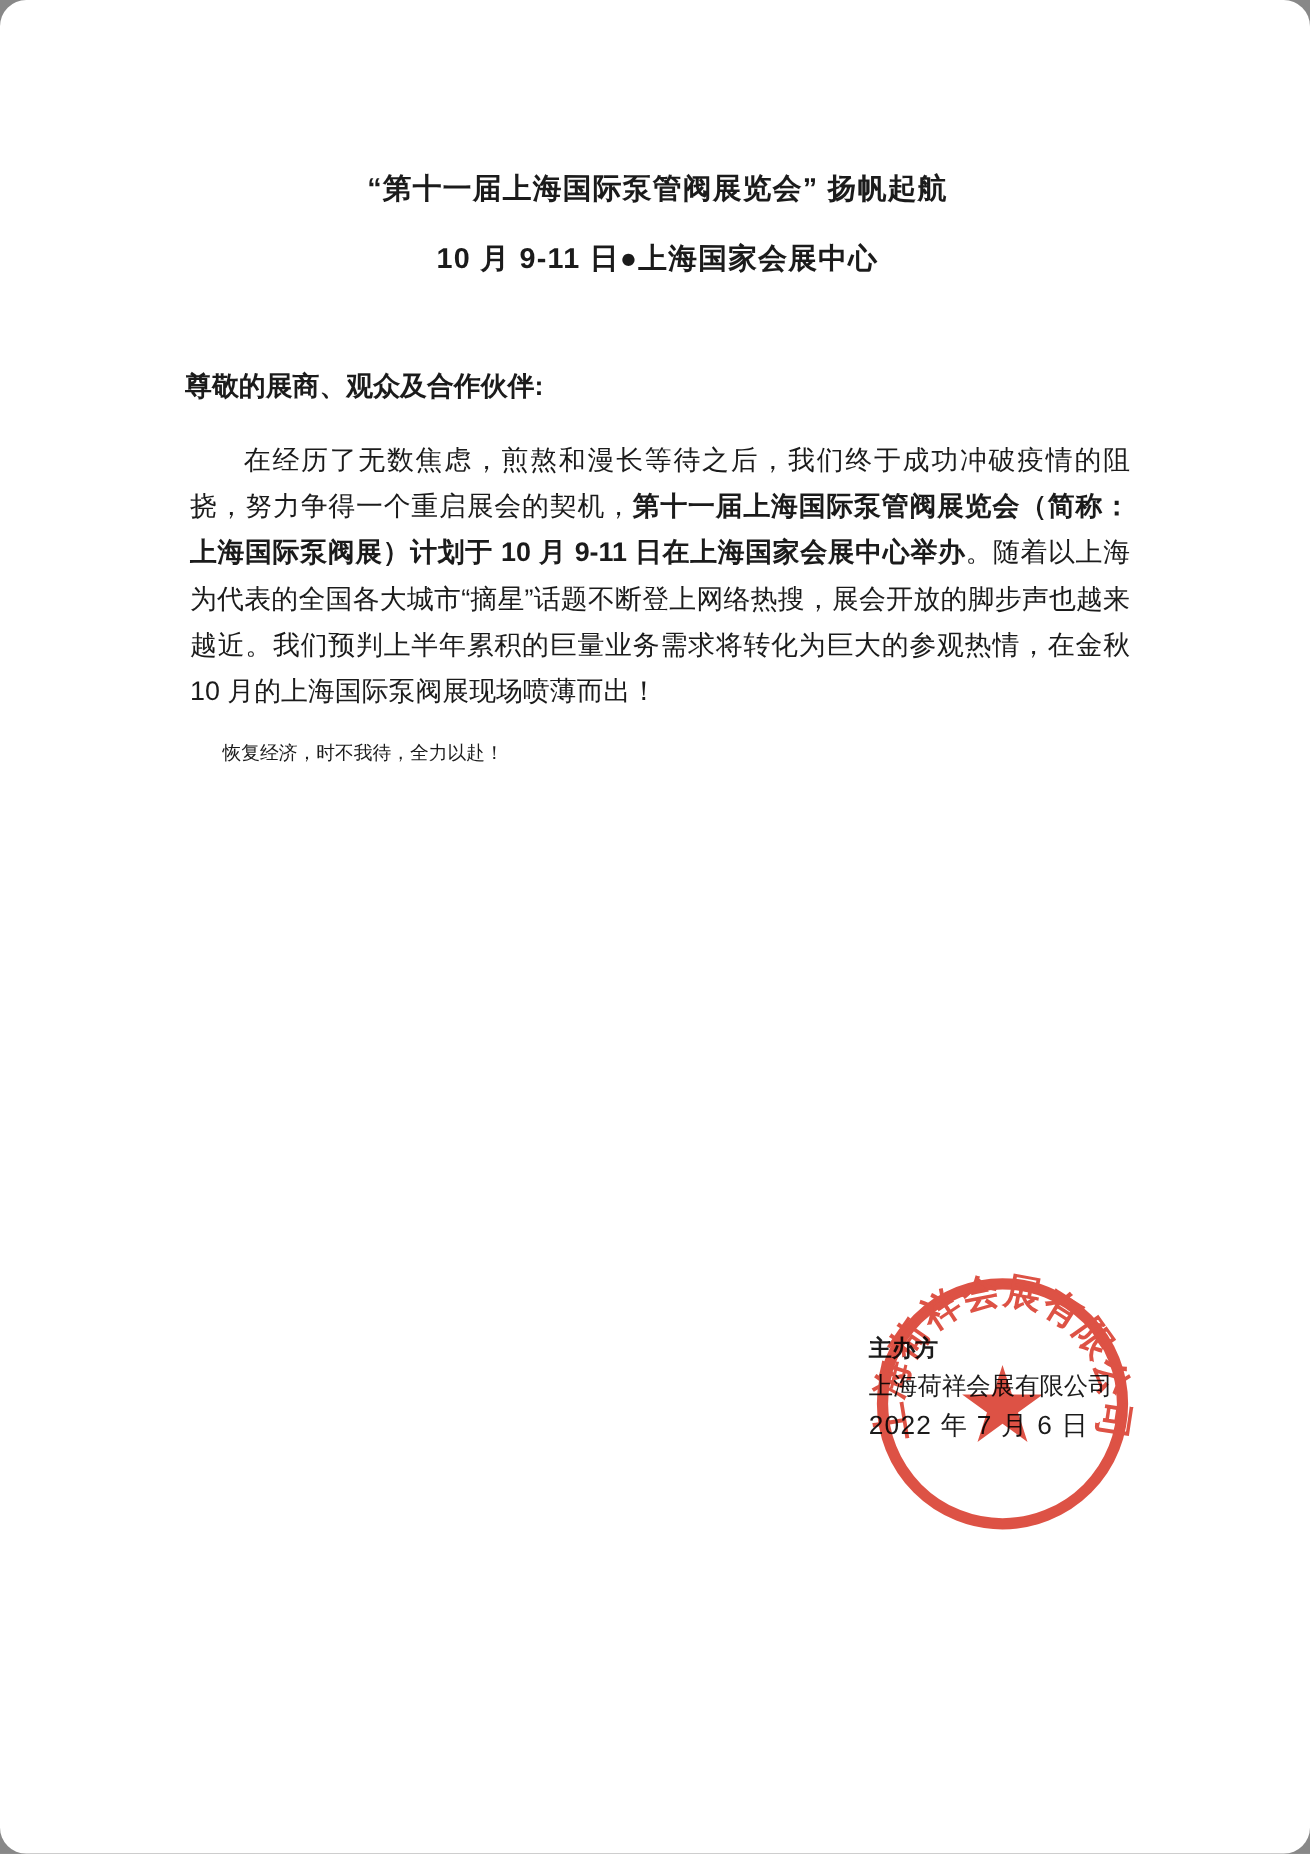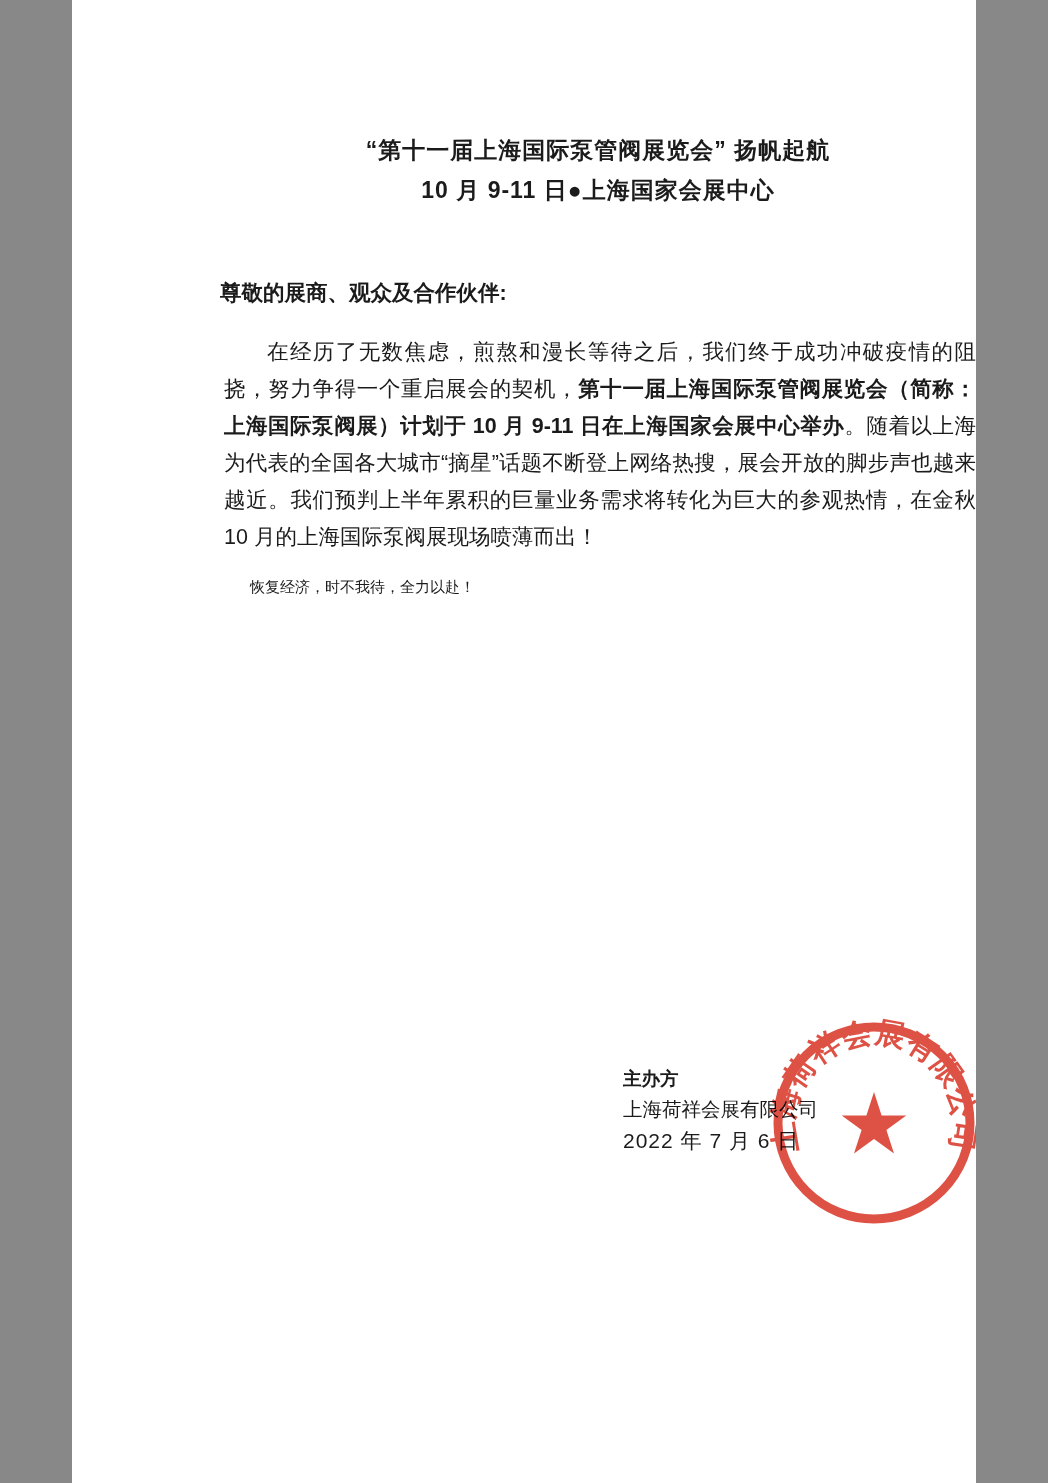--- a/index.html
+++ b/index.html
@@ -1,38 +1,39 @@
 <!DOCTYPE html>
 <html><head>
 <meta charset="utf-8">
 <style>
   html,body { margin:0; padding:0; background:#888; }
   .page {
     position:relative;
-    width:904px; height:1483px;
+    width:1048px; height:1483px;
     margin:0 auto;
     background:#ffffff;
     font-family:"Liberation Sans", sans-serif;
     color:#1b1b1b;
     overflow:hidden;
+    border-radius:21px;
   }
   .content {
     position:absolute;
     left:148px; top:0;
     width:756px;
   }
   .title {
     text-align:center;
     font-weight:bold;
     font-size:23px;
     line-height:32px;
     letter-spacing:1px;
   }
   .title-1 { margin-top:134px; }
-  .title-2 { margin-top:8px; }
+  .title-2 { margin-top:24px; }
   .salutation {
     margin-top:70px;
     font-size:21.5px;
     font-weight:bold;
     line-height:34px;
   }
   .paras .para {
     margin:0 0 12px 4px;
     font-size:21.5px;
     line-height:37px;

